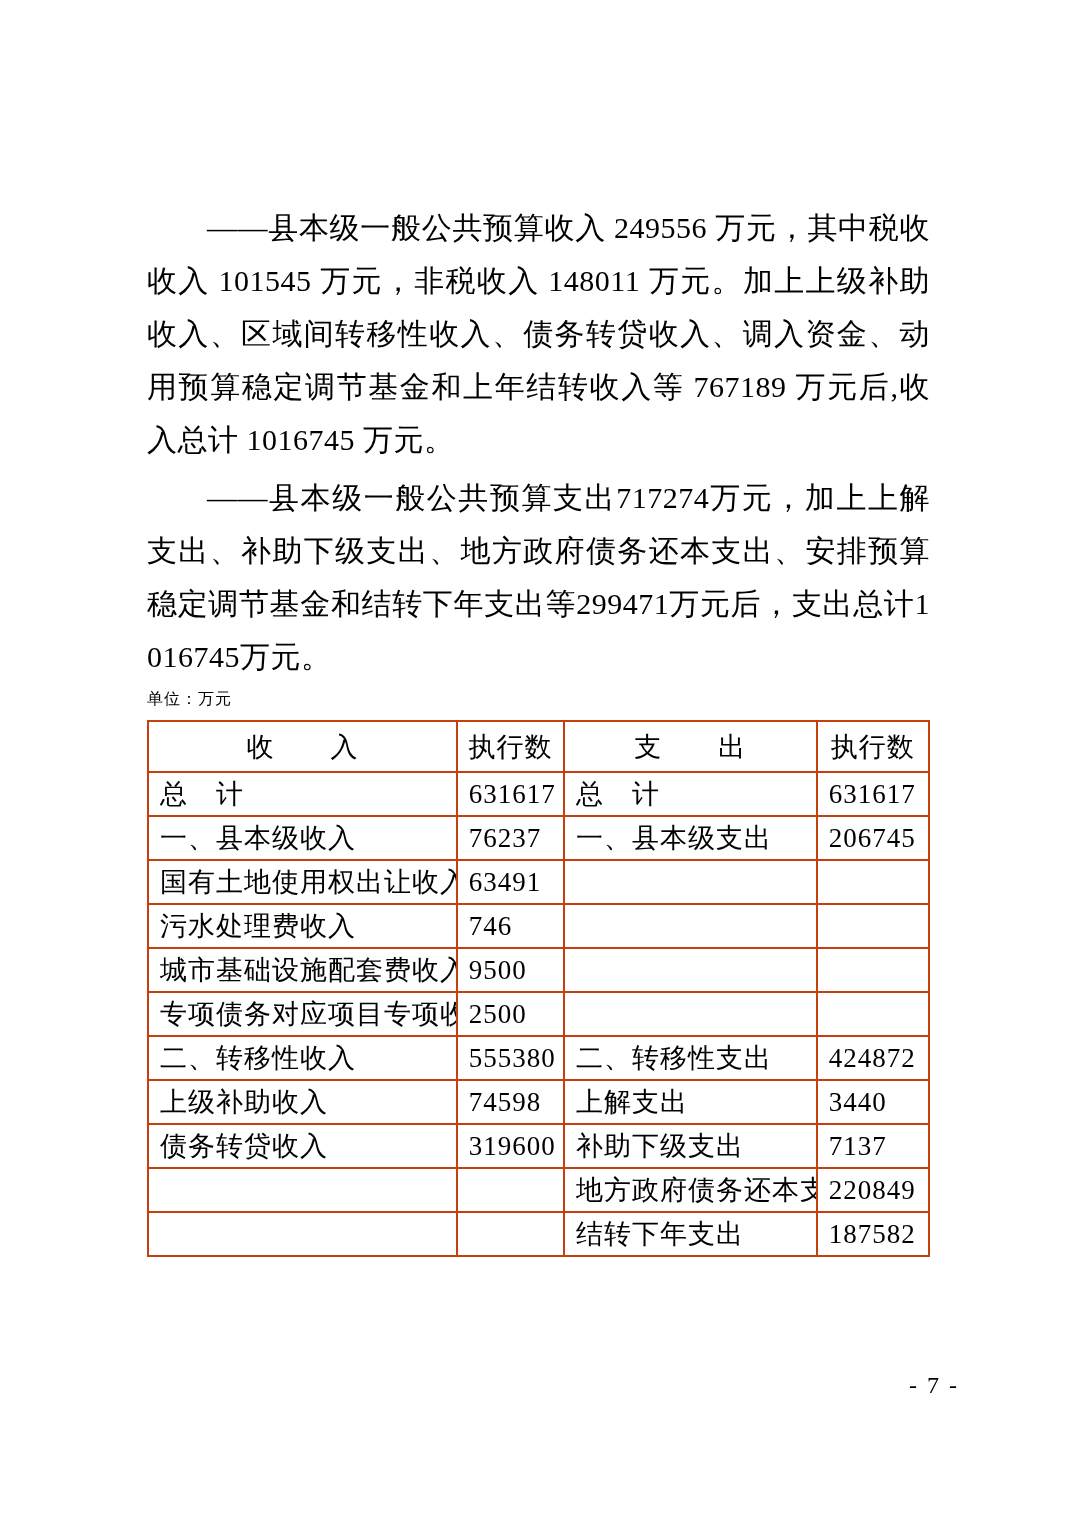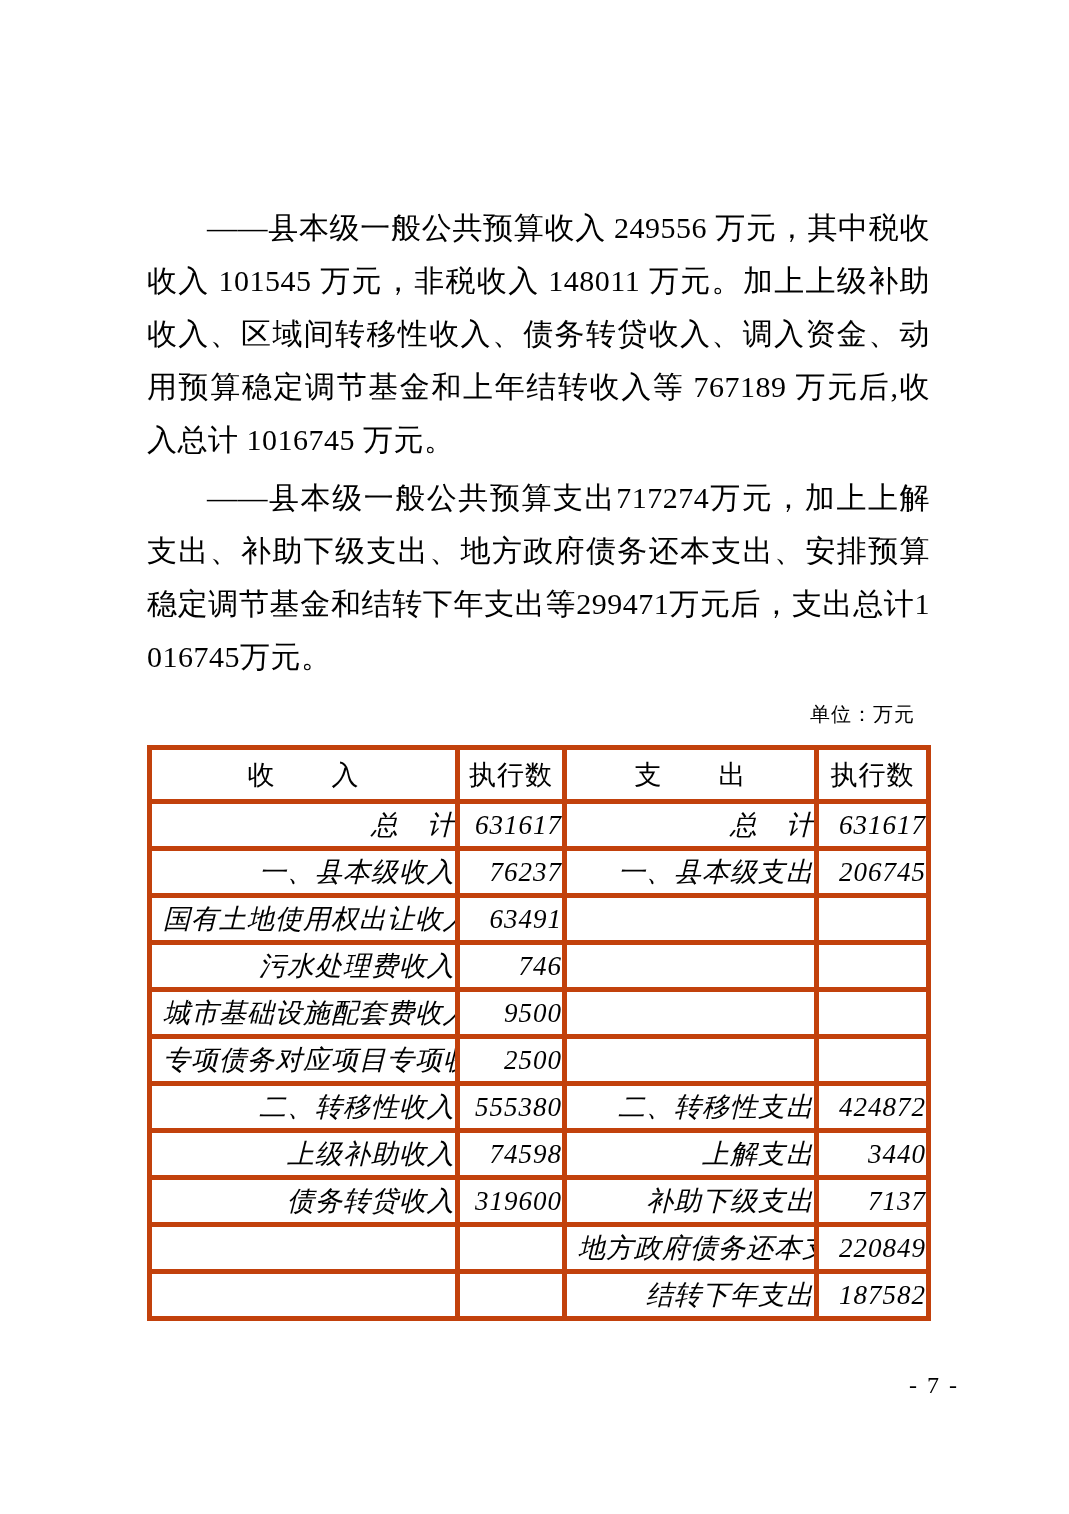--- a/index.html
+++ b/index.html
@@ -38,55 +38,53 @@
   }
   .table-title {
     margin: 14px 0 0 0;
     font-size: 30px;
     line-height: 44px;
     font-weight: bold;
     text-align: center;
     letter-spacing: 0.5px;
   }
   .unit-note {
-    margin: 15px;
-    font-size: 20px;
+    margin: 0;
+    font-size: 16px;
     line-height: 32px;
-    text-align: right;
     letter-spacing: 1px;
   }
   table.budget-table {
     margin-top: 5px;
     width: 783px;
     border-collapse: collapse;
     table-layout: fixed;
     font-size: 27px;
     letter-spacing: 1px;
   }
   table.budget-table th,
   table.budget-table td {
-    border: 5px solid #c2410c;
+    border: 2px solid #c2410c;
     padding: 0 0 0 11px;
     font-weight: normal;
     overflow: hidden;
     white-space: nowrap;
   }
   table.budget-table {
     border: 2px solid #000;
   }
   table.budget-table thead th {
     height: 49px;
     text-align: center;
     padding: 0;
   }
   table.budget-table tbody td {
     height: 42px;
-    text-align: right;
+    text-align: left;
     vertical-align: middle;
-    font-style: italic;
   }
   .col-income-label { width: 308px; }
   .col-income-value { width: 107px; }
   .col-expense-label { width: 252px; }
   .col-expense-value { width: 112px; }
   .page-number {
     position: absolute;
     right: 139px;
     top: 1370px;
     font-size: 24px;

